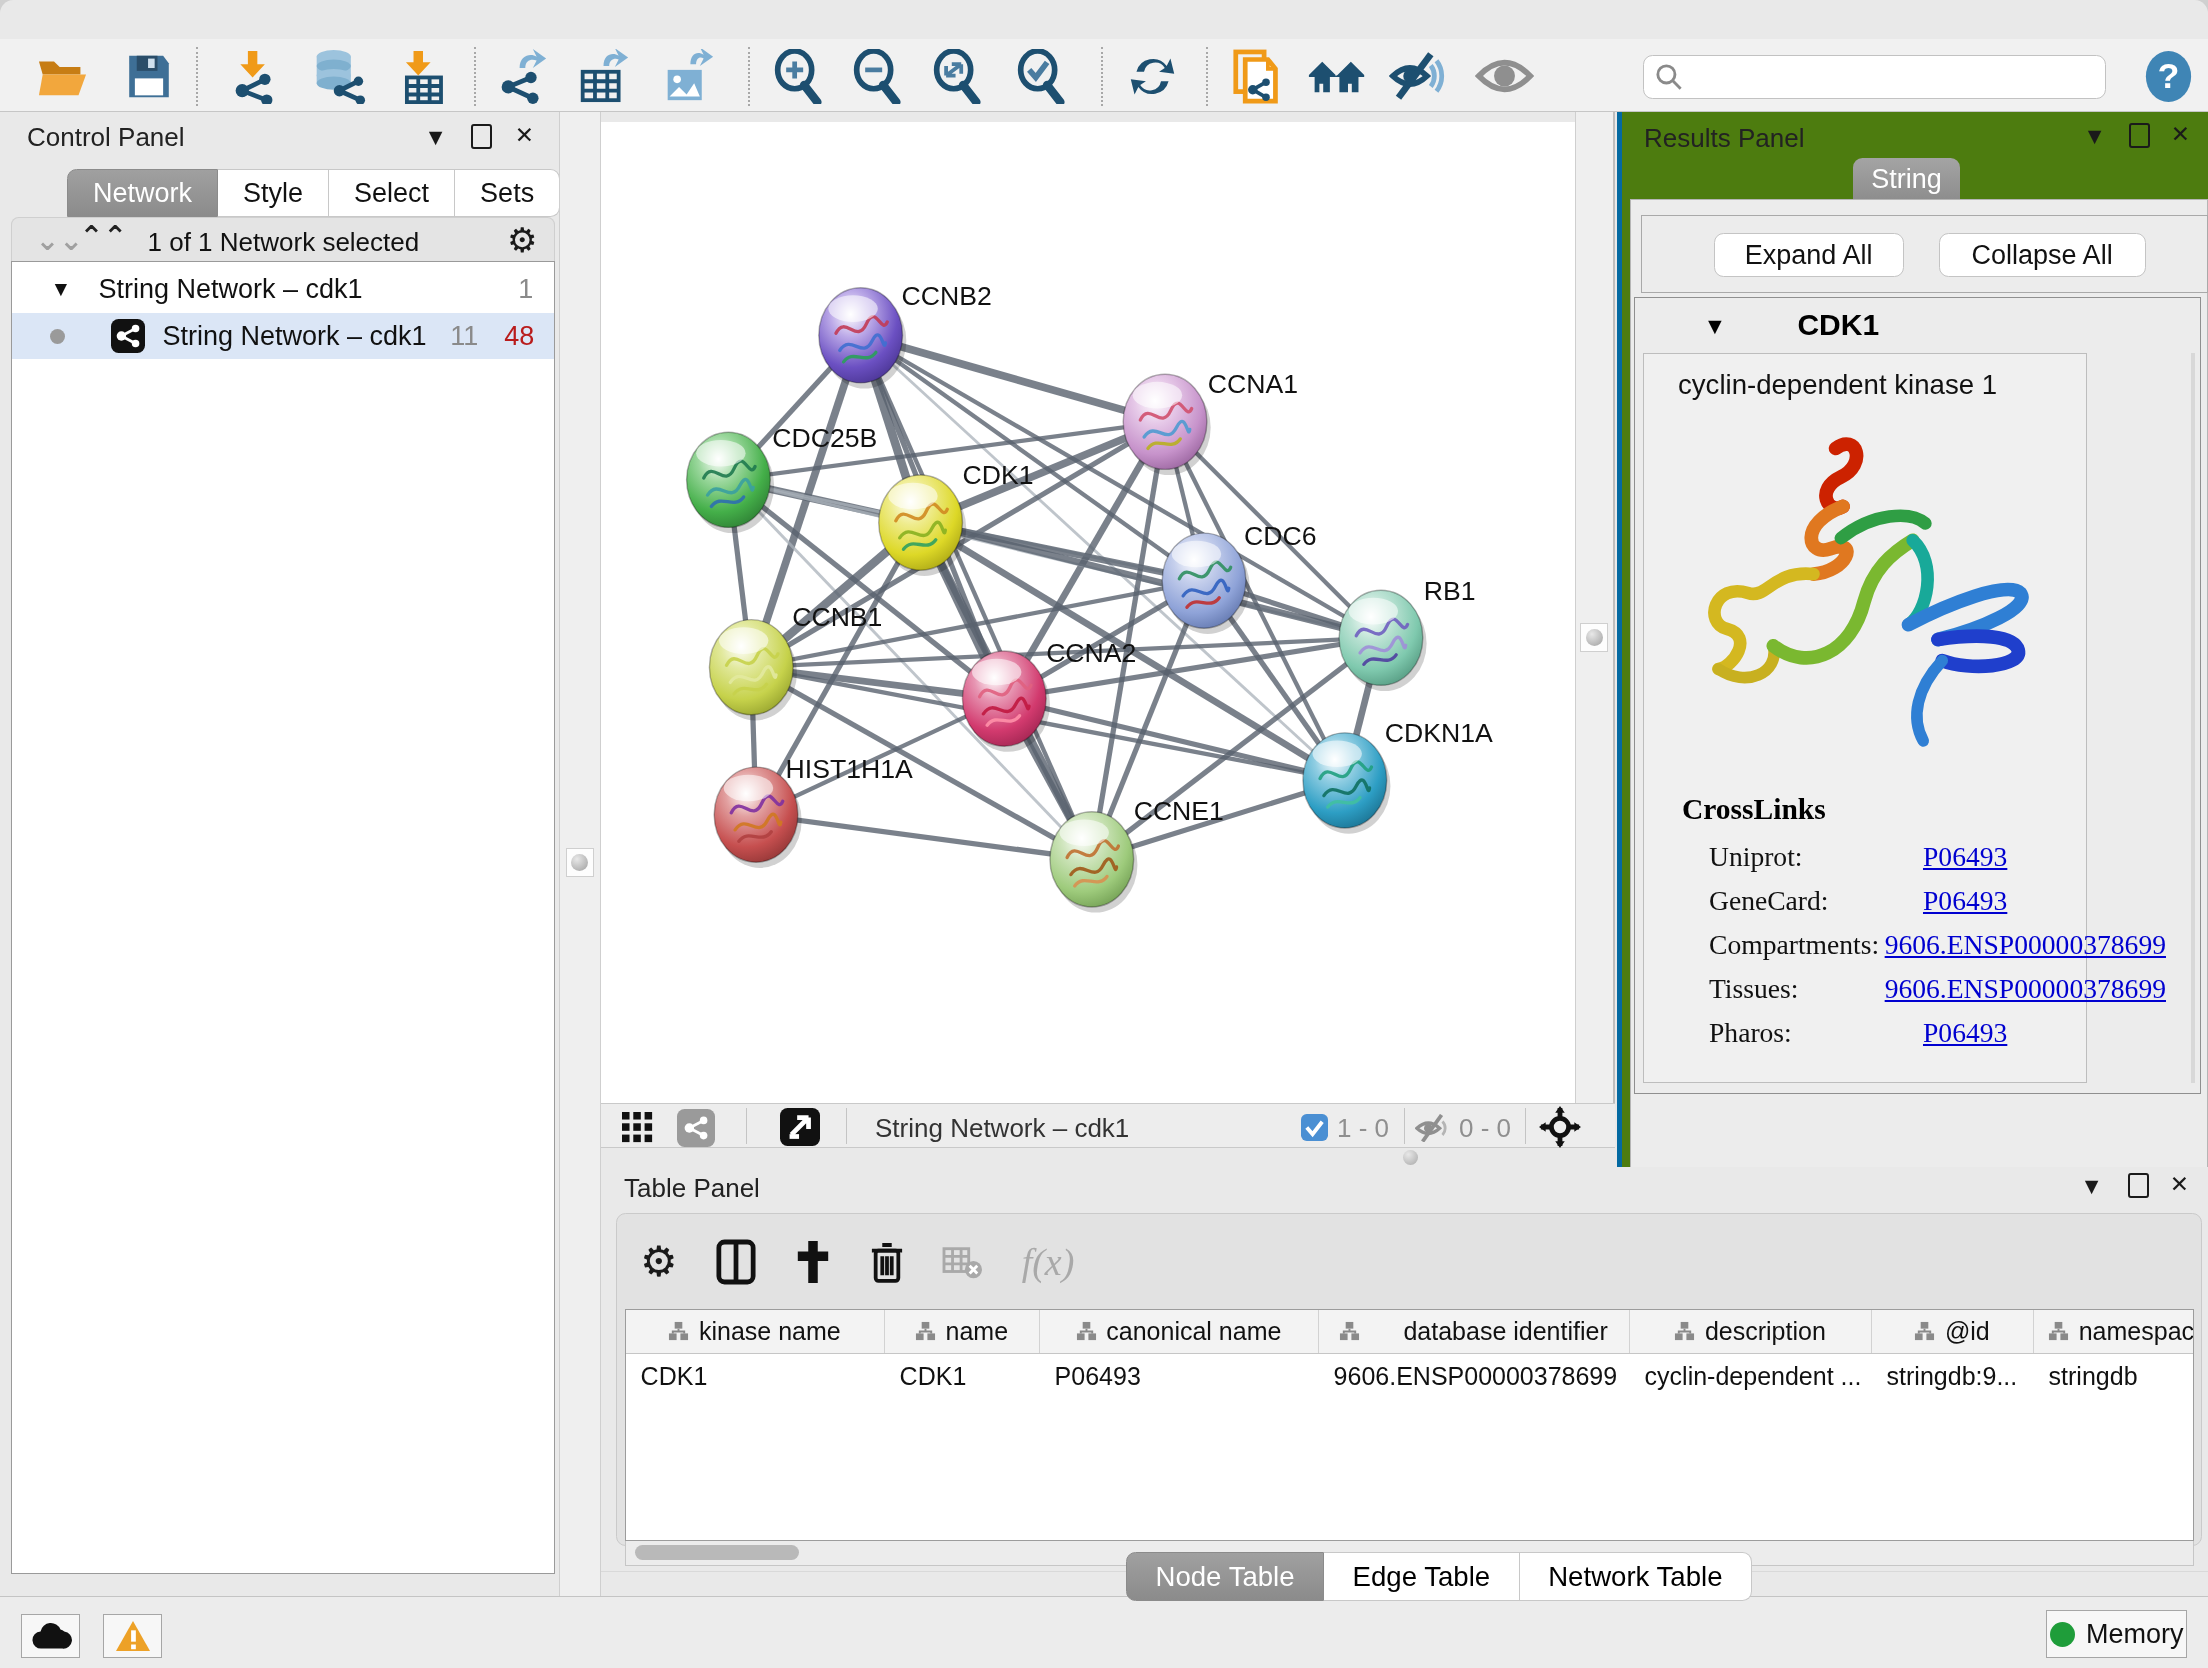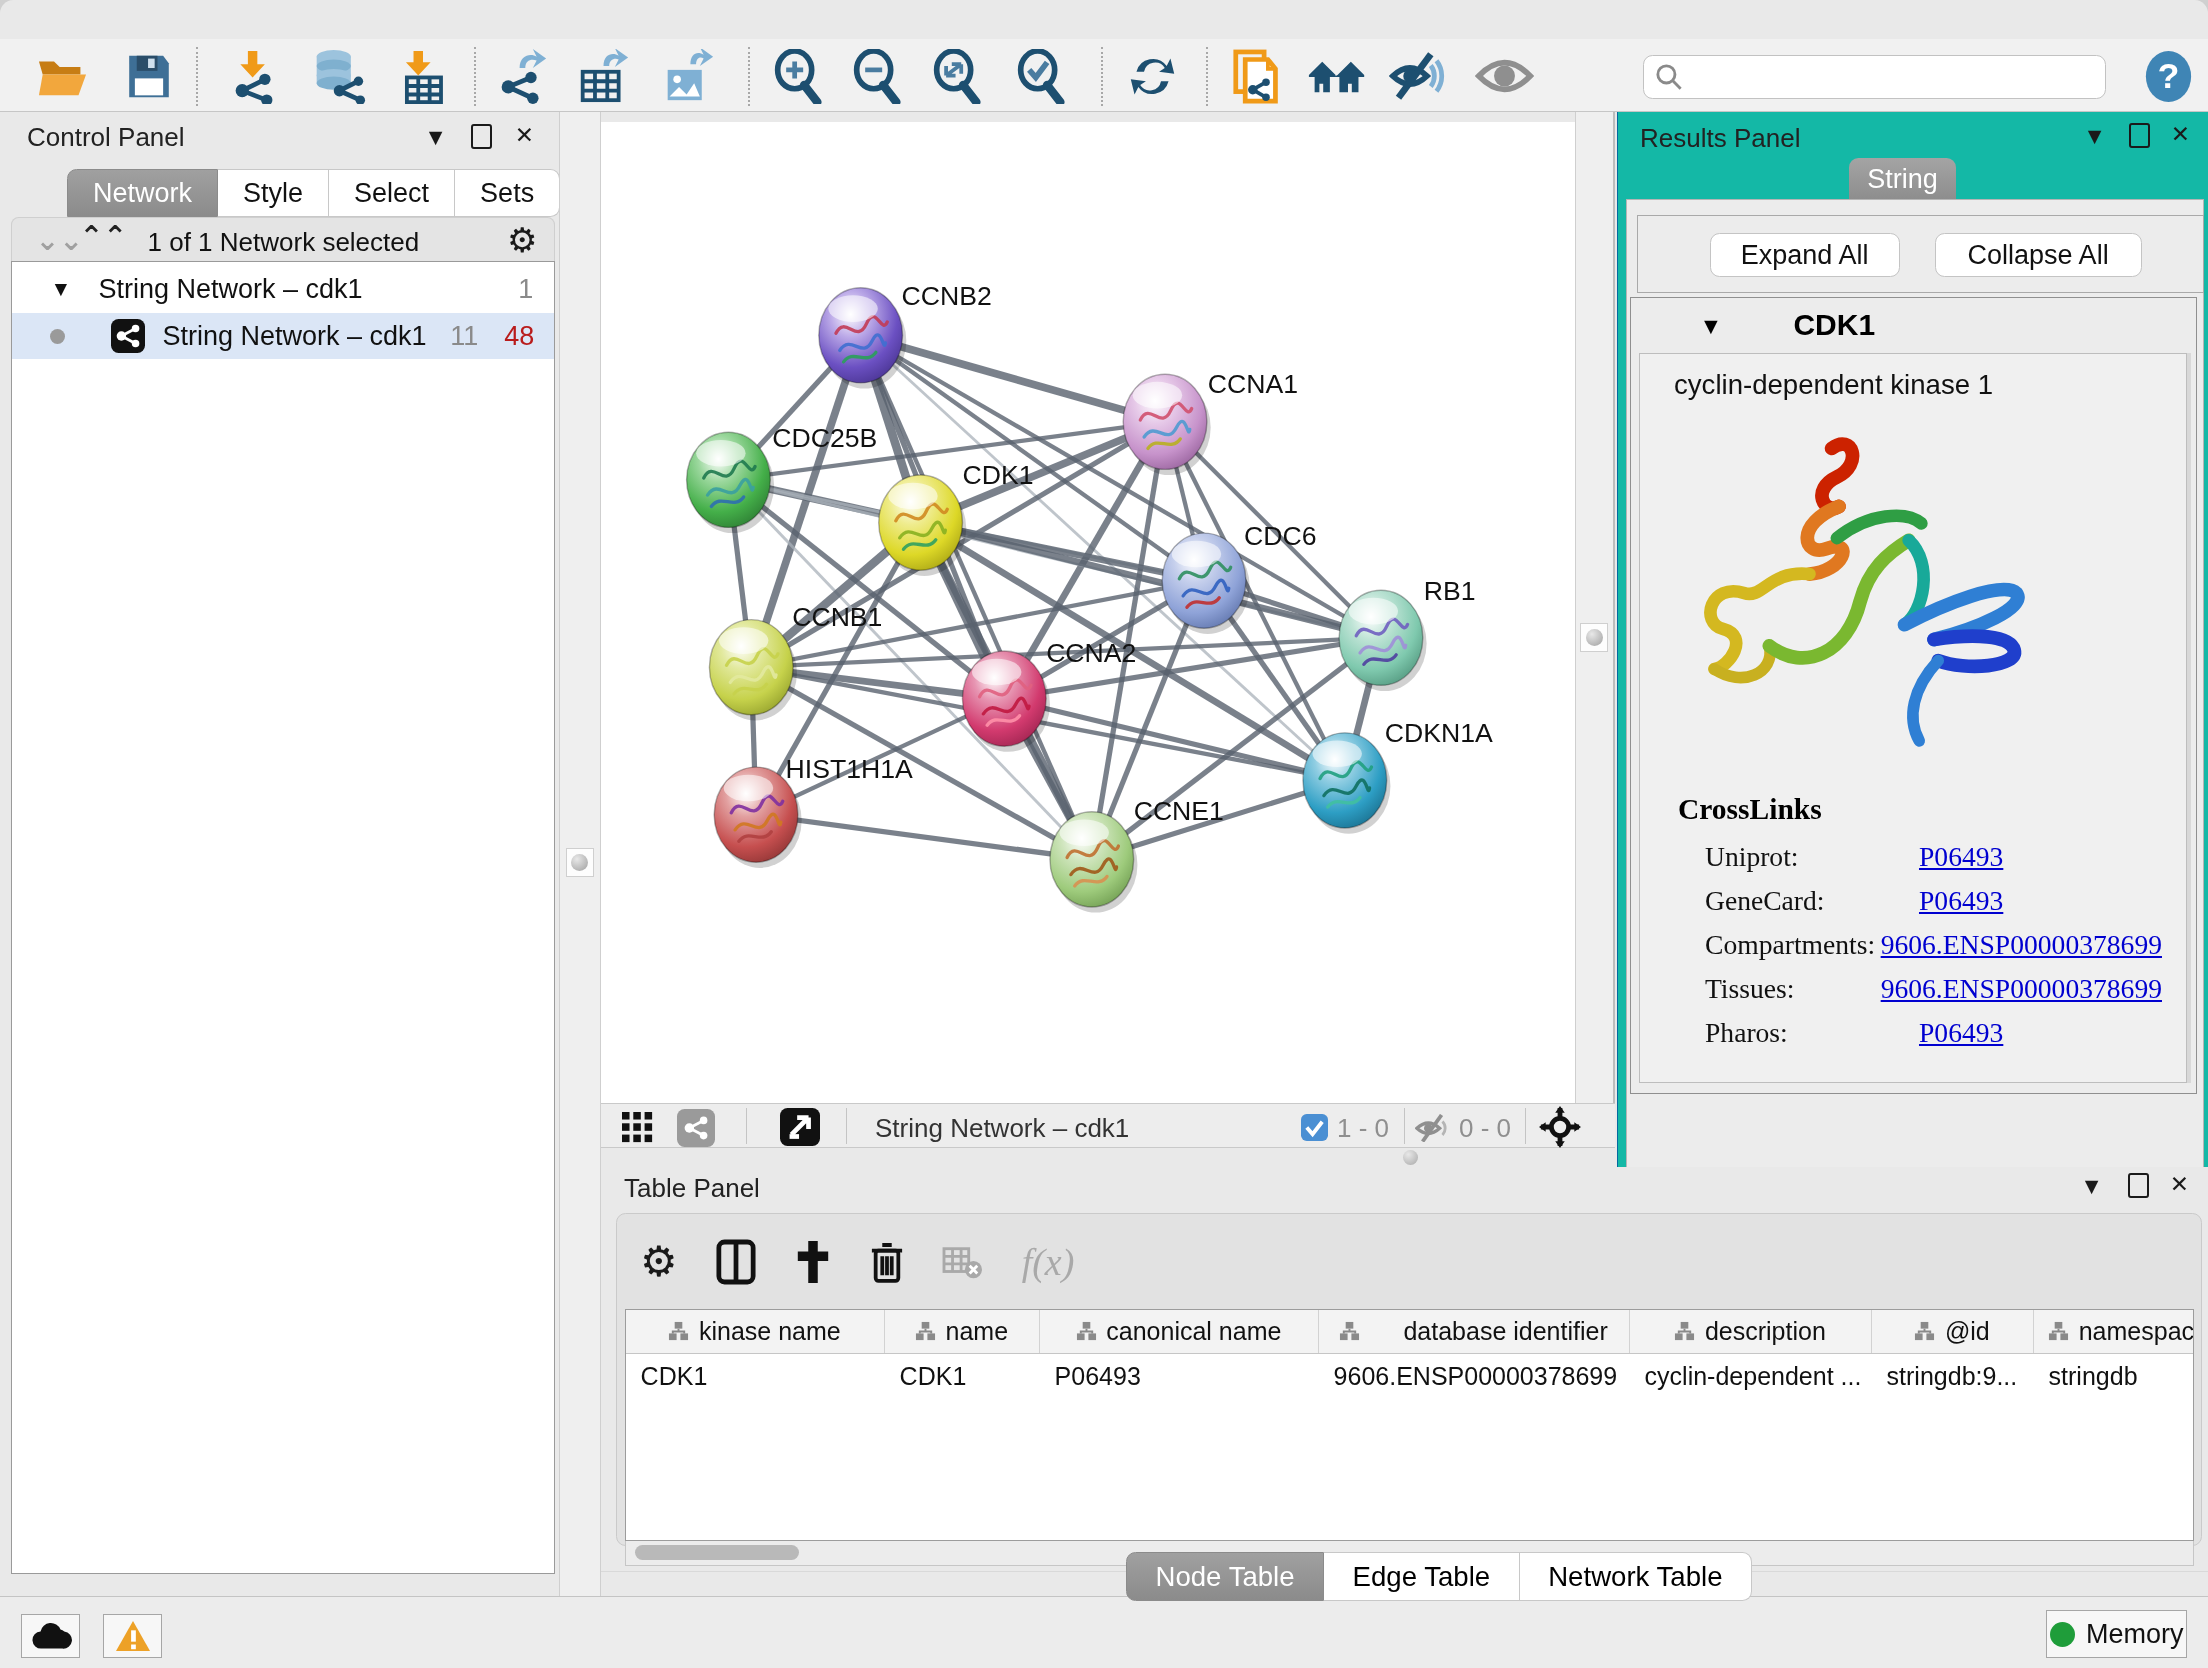--- a/index.html
+++ b/index.html
@@ -71,33 +71,33 @@
   .net-bottombar { position:absolute; left:601px; top:1103px; width:1014px; height:45px; background:#ededed;
     border-top:1px solid #c9c9c9; border-bottom:1px solid #c9c9c9; }
   .nb-vline { position:absolute; top:3.8px; height:36px; border-left:1px solid #c4c4c4; }
   .nb-text { position:absolute; top:8.6px; font-size:26px; color:#333; }
   .nb-count { color:#8f8f8f; }
   .hsplit { position:absolute; left:601px; top:1148px; width:1607px; height:19px; }
   .hsplit .dot { position:absolute; left:802px; top:1.9px; width:15px; height:15px; border-radius:50%;
     background:radial-gradient(circle at 35% 30%,#e8e8e8,#a8a8a8); }
 
   
-  .rp { position:absolute; left:1617px; top:112px; width:592px; height:1484px; background:#14b8a6; border-left:1px solid #0369a1; }
+  .rp { position:absolute; left:1617px; top:112px; width:592px; height:1484px; background:#4d7c0f; border-left:5px solid #0369a1; }
   .rp-header-title { position:absolute; left:22px; top:11.4px; }
   .rp-tab { position:absolute; left:231px; top:46px; width:107px; height:42px; background:linear-gradient(#a4a4a4,#8d8d8d);
     border-radius:9.5px 9.5px 0 0; color:#fff; font-size:27px; text-align:center; line-height:42px; }
   .rp-outer { position:absolute; left:7.6px; top:87px; width:578px; height:1392px; background:#ececec; border:1px solid #b5b5b5; }
   .rp-btnbox { position:absolute; left:10px; top:15px; width:567px; height:78px; background:#ececec; border:1.9px solid #a9a9a9; }
   .rp-btn { position:absolute; top:17px; height:44px; background:#fff; border:1px solid #c4c4c4; border-radius:9.5px;
     font-size:27px; color:#111; display:flex; align-items:center; justify-content:center; }
   .rp-section { position:absolute; left:3.8px; top:97px; width:567px; height:797px; background:#ececec; border:1.9px solid #8f8f8f; }
   .rp-sec-head { position:absolute; left:0; top:0; width:100%; height:53px; }
   .rp-sec-caret { position:absolute; left:68px; top:15px; font-size:23px; }
   .rp-gene { position:absolute; left:162px; top:9.5px; font-size:30px; font-weight:bold; }
-  .rp-inner { position:absolute; left:7.6px; top:55px; width:548px; height:730px; background:#f0f0f0; border:1px solid #bdbdbd; }
+  .rp-inner { position:absolute; left:7.6px; top:55px; width:444px; height:730px; background:#f0f0f0; border:1px solid #bdbdbd; }
   .rp-desc { position:absolute; left:34px; top:15px; font-size:27.6px; color:#111; }
   .rp-protein { position:absolute; left:28.5px; top:67px; }
   .rp-xl-head { position:absolute; left:38px; top:439px; font-family:"Liberation Serif","DejaVu Serif",serif; font-weight:bold; font-size:29.5px; }
   .rp-xl-rows { position:absolute; left:65px; top:481px; width:457px; font-family:"Liberation Serif","DejaVu Serif",serif; font-size:27.6px; }
   .xl-row { display:flex; height:44px; align-items:center; }
   .xl-label { width:214px; color:#111; }
   .xl-link { color:#0000d0; text-decoration:underline; }
   .rp-scroll { position:absolute; right:5.7px; top:55px; width:3.8px; height:730px; background:#d8d8d8; }
 
   

